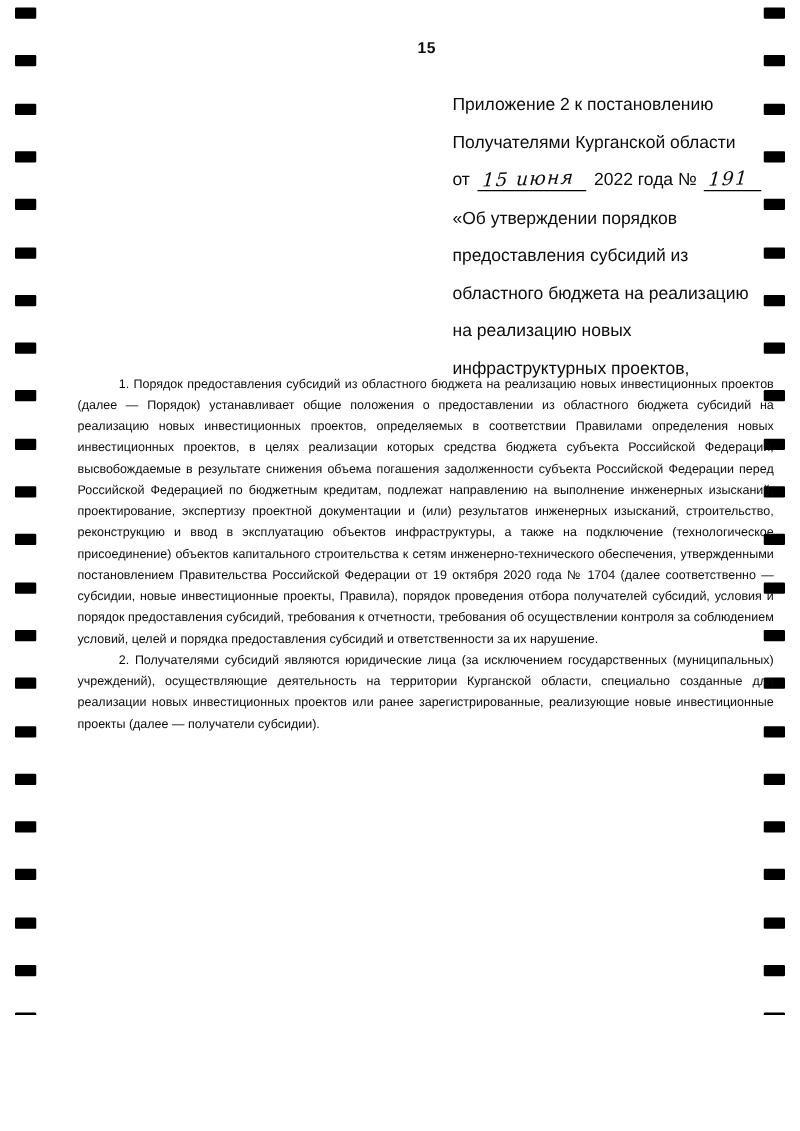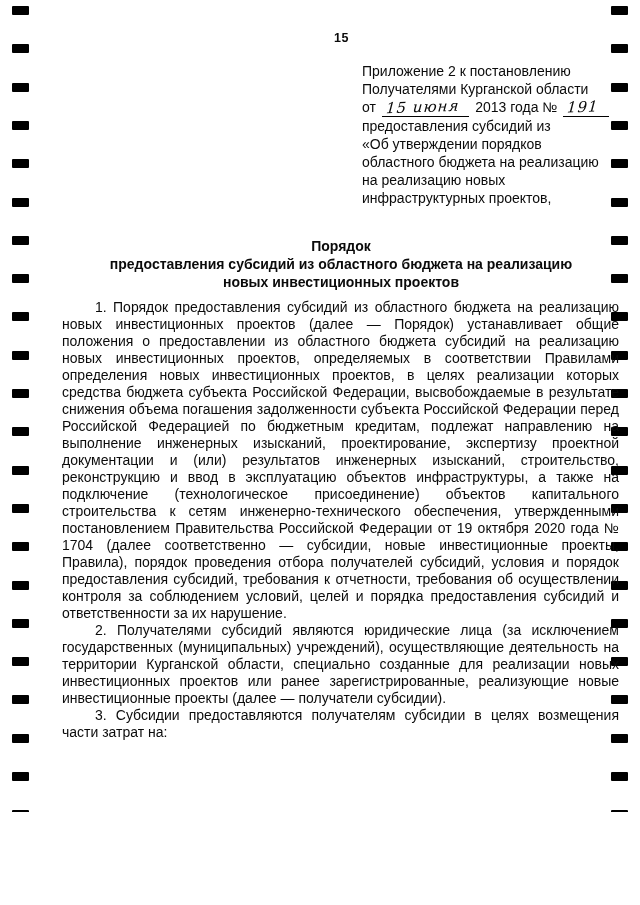--- a/index.html
+++ b/index.html
@@ -17,21 +17,21 @@
   .marks-col.right{left:611px;}
   .mark{position:absolute;left:0;width:17px;height:9px;background:#000;border-radius:1px;}
   .page-number{
     position:absolute;top:31px;left:334px;
     font-size:12.5px;font-weight:bold;letter-spacing:.5px;
   }
   .header-block{
     position:absolute;left:362px;top:62px;width:268px;
     font-size:14px;line-height:18px;
   }
-  .header-block .hline{white-space:nowrap;}
+  .header-block .hline{white-space:nowrap;margin-top:12px;}
   .date-line{white-space:nowrap;}
   .underline{
     display:inline-block;
     border-bottom:1.5px solid #000;
     padding:0 10px 0 4px;margin:0 2px;
   }
   .hand{
     display:inline-block;
     font-family:"DejaVu Serif",serif;
     font-style:italic;
@@ -40,21 +40,21 @@
     transform:rotate(-2deg) skewX(-6deg);
   }
   .doc-title{
     position:absolute;left:62px;top:237px;width:558px;
     text-align:center;font-weight:bold;
     font-size:14px;line-height:18px;
   }
   .doc-title .tline{white-space:nowrap;}
   .body-text{
     position:absolute;left:62px;top:299px;width:557px;
-    font-size:14px;line-height:17px;
+    font-size:10px;line-height:17px;
     text-align:justify;
   }
   .body-text p.para{margin:0;text-indent:33px;}
 </style>
 </head>
 <body>
 
 <div class="page">
 
   <div class="marks-col left">
@@ -111,35 +111,29 @@
     </div>
 
   <div class="page-number">15</div>
 
   <div class="header-block">
     <div class="hline">Приложение 2 к постановлению</div>
     <div class="hline">Получателями Курганской области</div>
     <div class="hline date-line">
       <span>от</span>
       <span class="underline"><span class="hand">15 июня</span></span>
-      <span>2013 года №</span>
+      <span>2022 года №</span>
       <span class="underline"><span class="hand">191</span></span>
     </div>
+    <div class="hline">«Об утверждении порядков</div>
     <div class="hline">предоставления субсидий из</div>
-    <div class="hline">«Об утверждении порядков</div>
     <div class="hline">областного бюджета на реализацию</div>
     <div class="hline">на реализацию новых</div>
     <div class="hline">инфраструктурных проектов,</div>
   </div>
 
-  <div class="doc-title">
-    <div class="tline">Порядок</div>
-    <div class="tline">предоставления субсидий из областного бюджета на реализацию</div>
-    <div class="tline">новых инвестиционных проектов</div>
-  </div>
 
   <div class="body-text">
       <p class="para">1. Порядок предоставления субсидий из областного бюджета на реализацию новых инвестиционных проектов (далее — Порядок) устанавливает общие положения о предоставлении из областного бюджета субсидий на реализацию новых инвестиционных проектов, определяемых в соответствии Правилами определения новых инвестиционных проектов, в целях реализации которых средства бюджета субъекта Российской Федерации, высвобождаемые в результате снижения объема погашения задолженности субъекта Российской Федерации перед Российской Федерацией по бюджетным кредитам, подлежат направлению на выполнение инженерных изысканий, проектирование, экспертизу проектной документации и (или) результатов инженерных изысканий, строительство, реконструкцию и ввод в эксплуатацию объектов инфраструктуры, а также на подключение (технологическое присоединение) объектов капитального строительства к сетям инженерно-технического обеспечения, утвержденными постановлением Правительства Российской Федерации от 19 октября 2020 года № 1704 (далее соответственно — субсидии, новые инвестиционные проекты, Правила), порядок проведения отбора получателей субсидий, условия и порядок предоставления субсидий, требования к отчетности, требования об осуществлении контроля за соблюдением условий, целей и порядка предоставления субсидий и ответственности за их нарушение.</p>
       <p class="para">2. Получателями субсидий являются юридические лица (за исключением государственных (муниципальных) учреждений), осуществляющие деятельность на территории Курганской области, специально созданные для реализации новых инвестиционных проектов или ранее зарегистрированные, реализующие новые инвестиционные проекты (далее — получатели субсидии).</p>
-      <p class="para">3. Субсидии предоставляются получателям субсидии в целях возмещения части затрат на:</p>
     </div>
 
 </div>
 
 </body></html>

